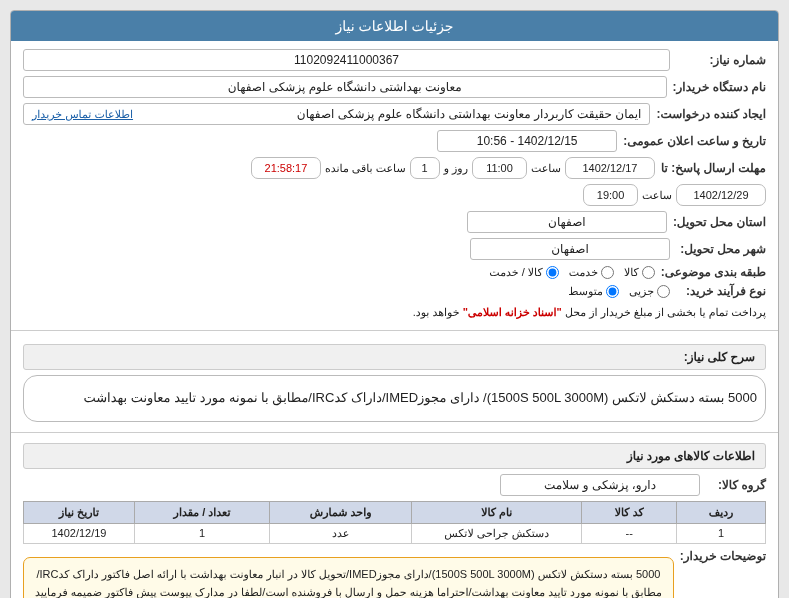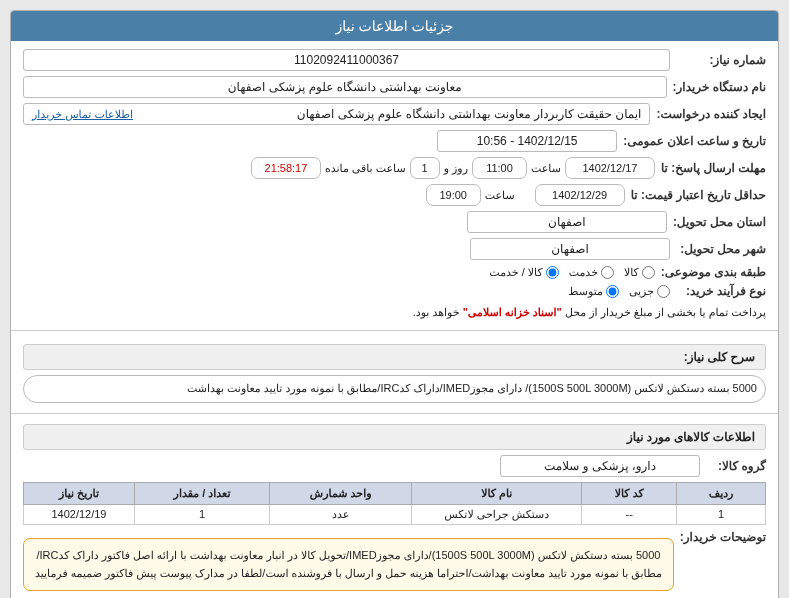--- a/index.html
+++ b/index.html
@@ -113,23 +113,23 @@
       border-radius: 3px;
       padding: 5px 10px;
       font-weight: bold;
       font-size: 12px;
       margin: 5px 0;
     }
     .description-box {
       border: 1px solid #bbb;
       border-radius: 14px;
       background: #fff;
-      padding: 4px 8px;
+      padding: 12px 8px;
       margin: 5px 0;
-      font-size: 11px;
+      font-size: 13px;
       line-height: 1.6;
       text-align: right;
     }
     .items-section {
       padding: 5px 12px;
       border-bottom: 1px solid #ccc;
     }
     .group-row {
       display: flex;
       align-items: center;
@@ -216,23 +216,22 @@
           <span class="small-label">ساعت</span>
           <div class="small-box" style="min-width:55px;">11:00</div>
           <span class="small-label">روز و</span>
           <div class="small-box" style="min-width:30px;">1</div>
           <span class="small-label">ساعت باقی مانده</span>
           <div class="small-box" style="min-width:70px;color:#c00;">21:58:17</div>
         </div>
       </div>
 
       <div class="info-row">
-        <span class="label">حداقل تاریخ اعتبار قیمت: تا</span>
         <div class="inline-group">
-          <div class="small-box" style="min-width:90px;margin-left:16px;">1402/12/29</div>
+          <div class="small-box" style="min-width:90px;">1402/12/29</div>
           <span class="small-label">ساعت</span>
           <div class="small-box" style="min-width:55px;">19:00</div>
         </div>
       </div>
 
       <div class="info-row">
         <span class="label">استان محل تحویل:</span>
         <div class="value-box" style="max-width:200px;">اصفهان</div>
       </div>
 

